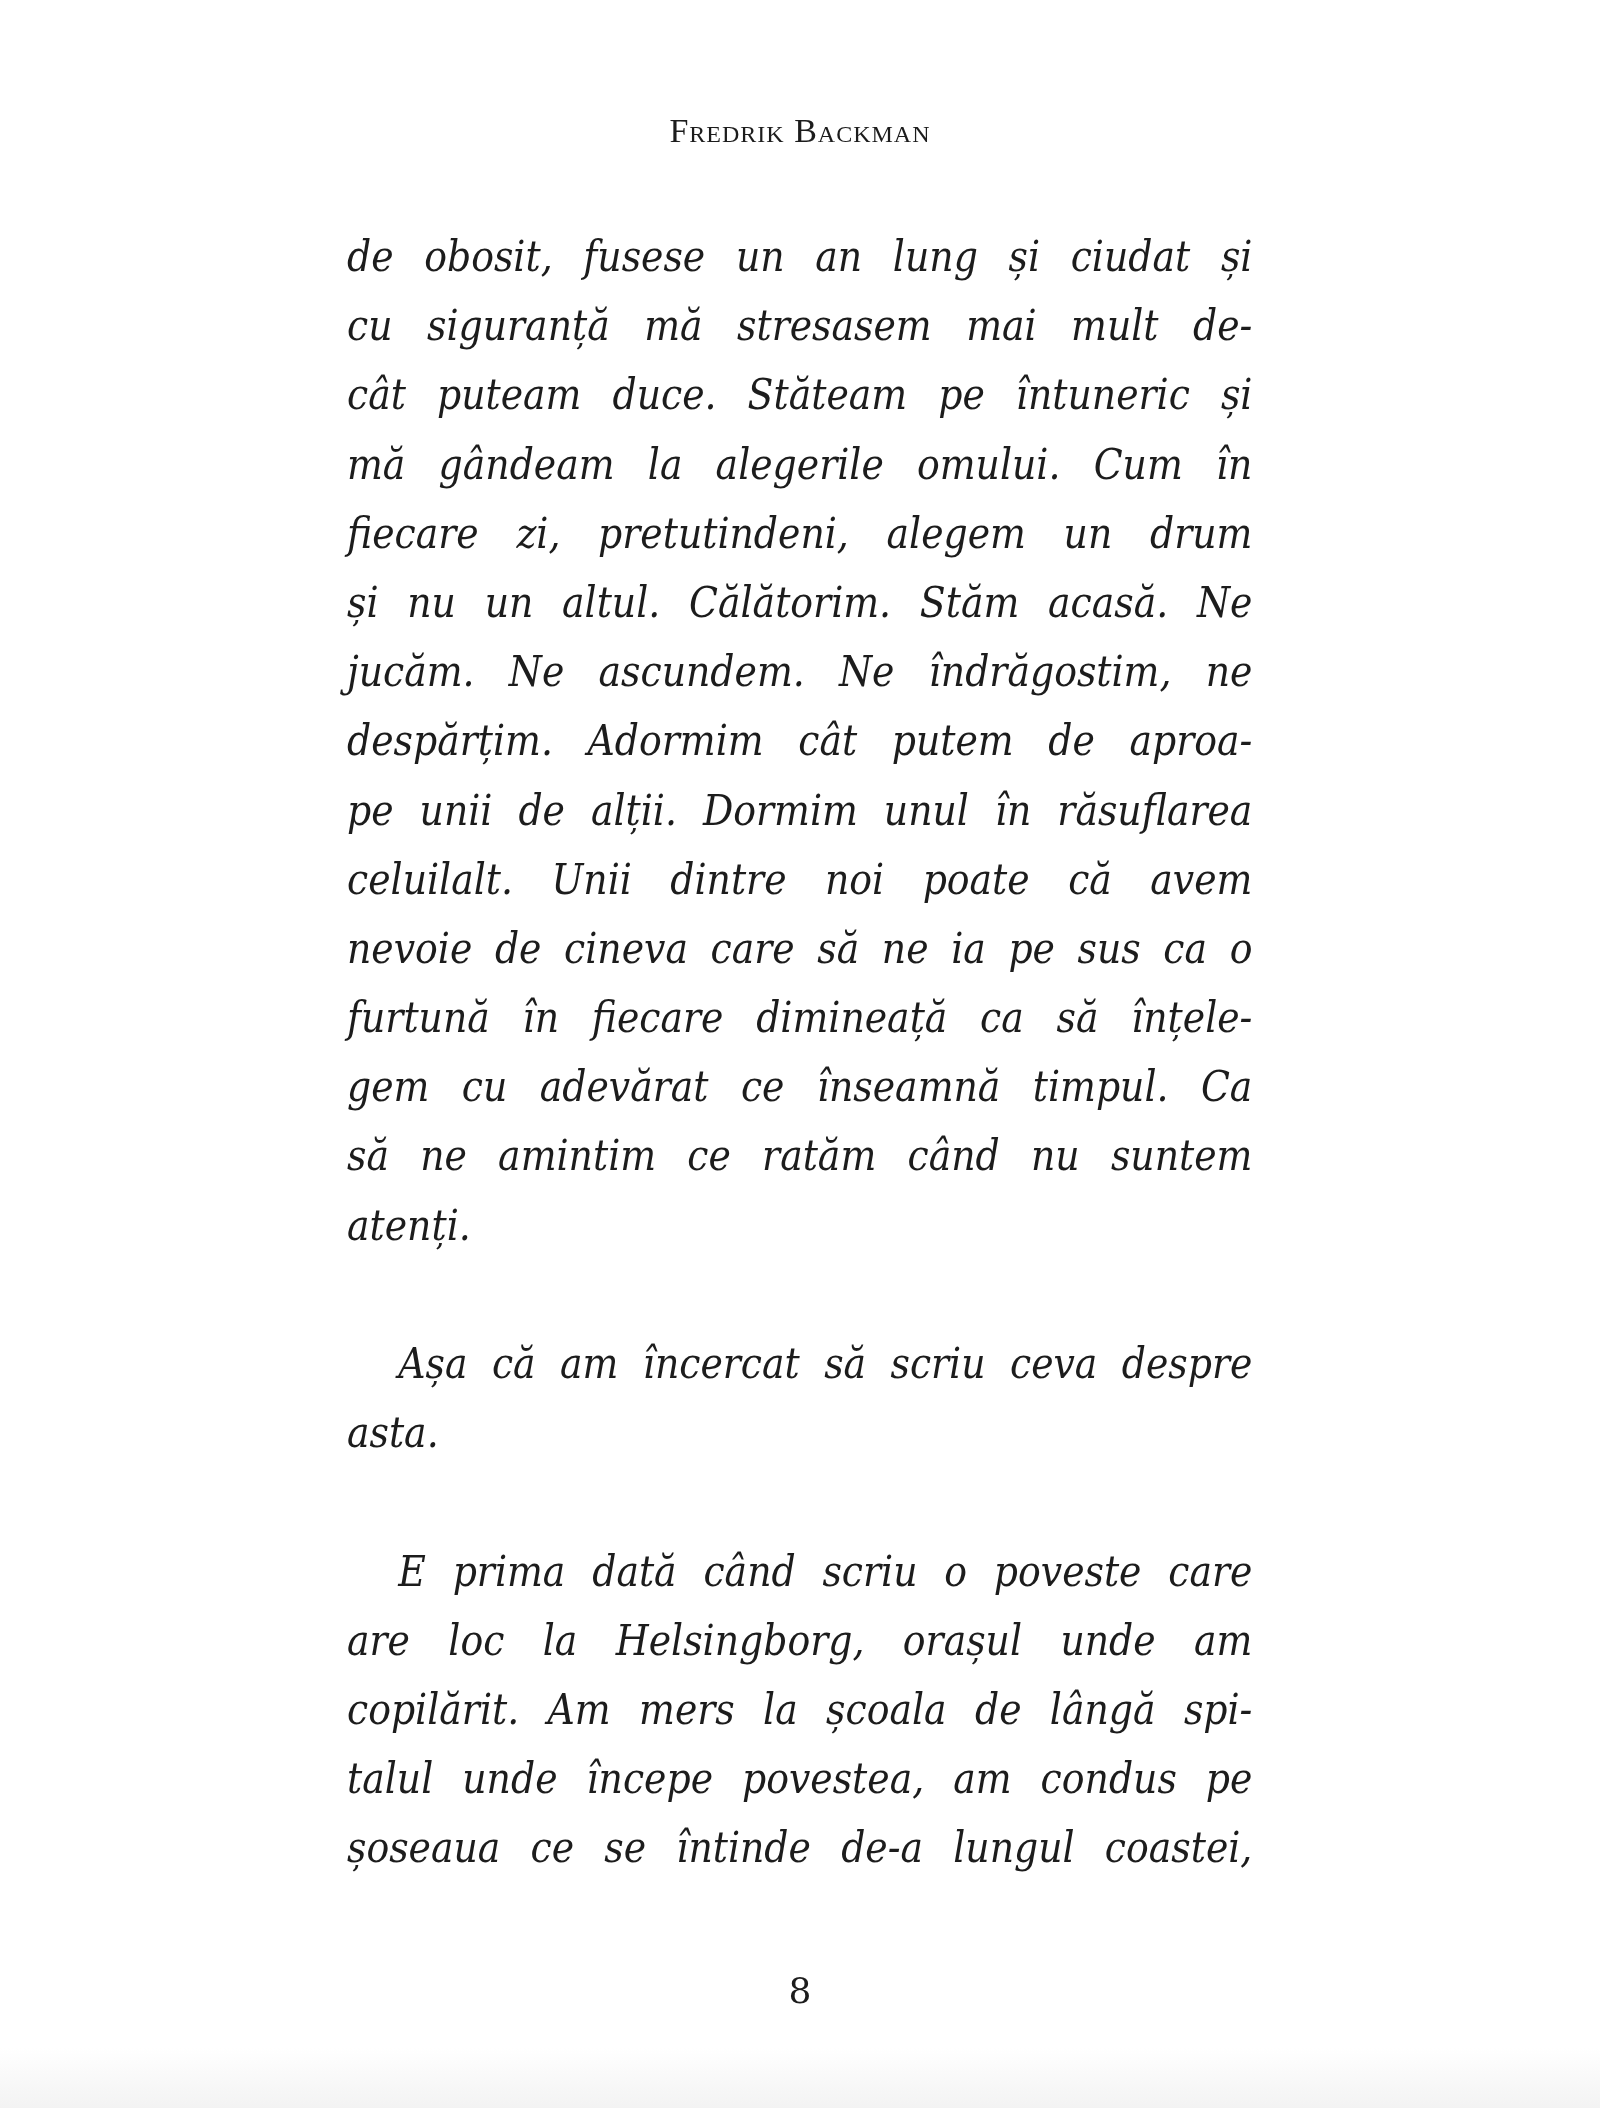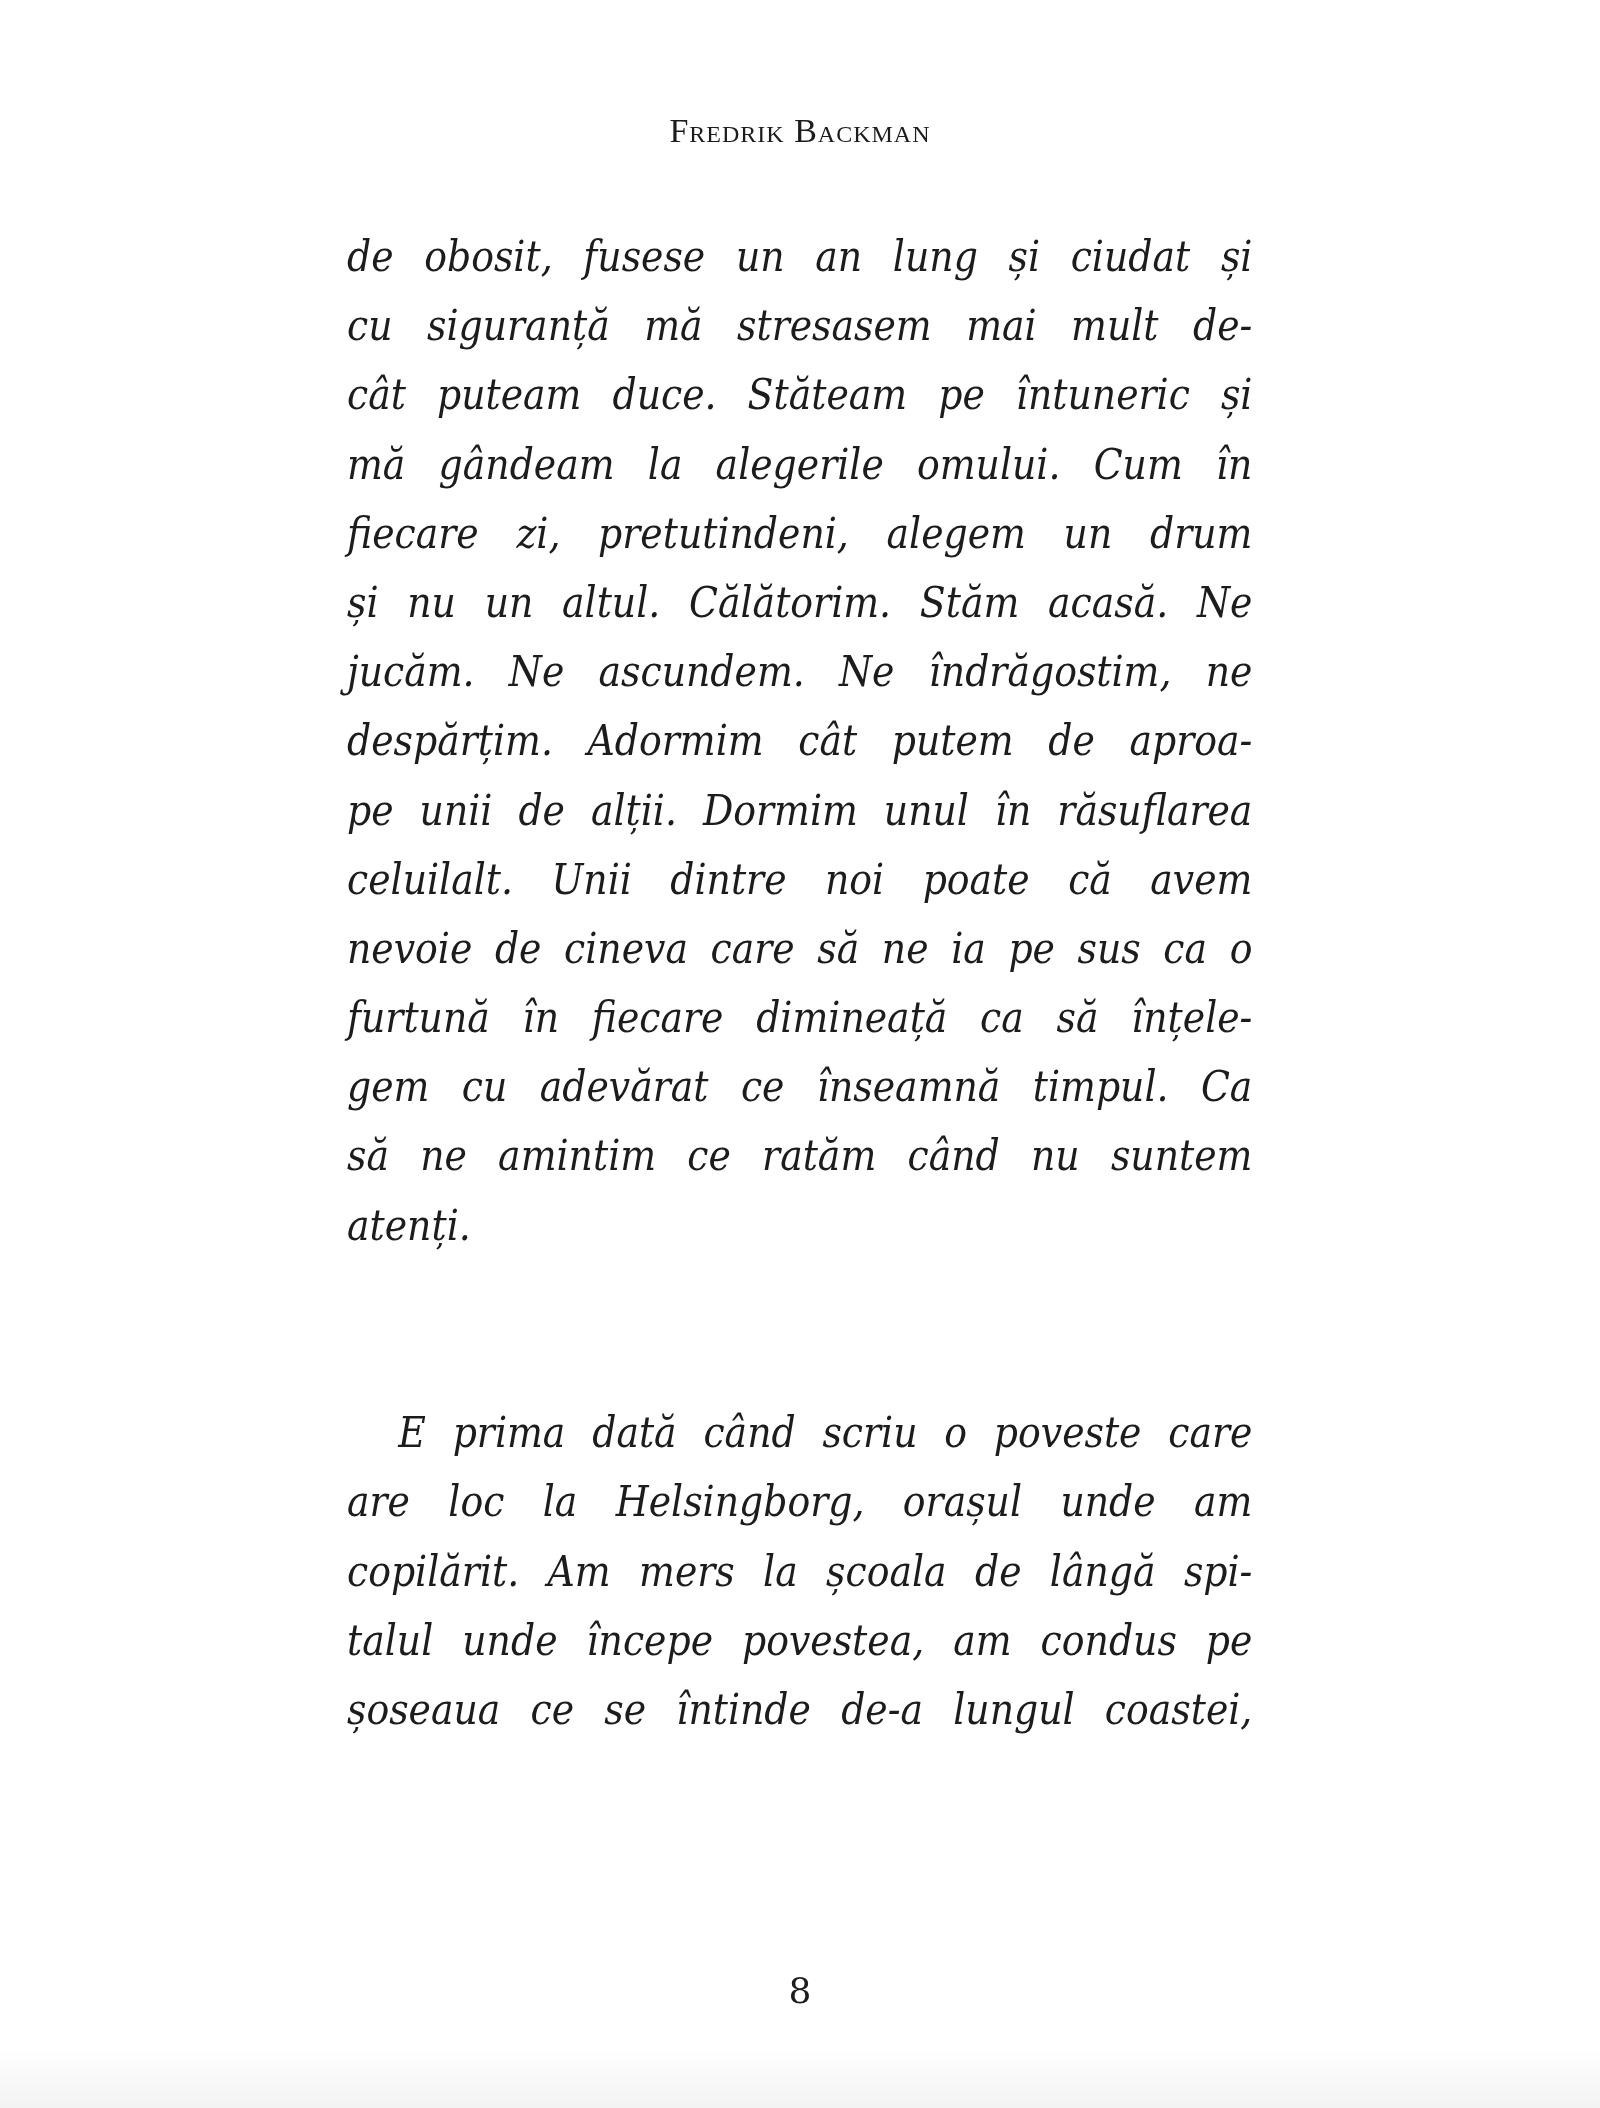--- a/index.html
+++ b/index.html
@@ -93,20 +93,24 @@
     <span class="line">despărțim. Adormim cât putem de aproa-</span>
     <span class="line">pe unii de alții. Dormim unul în răsuflarea</span>
     <span class="line">celuilalt. Unii dintre noi poate că avem</span>
     <span class="line">nevoie de cineva care să ne ia pe sus ca o</span>
     <span class="line">furtună în fiecare dimineață ca să înțele-</span>
     <span class="line">gem cu adevărat ce înseamnă timpul. Ca</span>
     <span class="line">să ne amintim ce ratăm când nu suntem</span>
     <span class="line last">atenți.</span>
   </div>
   <div class="para-gap"></div>
+  <div>
+    <span class="line indent">Așa că am încercat să scriu ceva despre</span>
+    <span class="line last">asta.</span>
+  </div>
   <div class="para-gap"></div>
   <div>
     <span class="line indent">E prima dată când scriu o poveste care</span>
     <span class="line">are loc la Helsingborg, orașul unde am</span>
     <span class="line">copilărit. Am mers la școala de lângă spi-</span>
     <span class="line">talul unde începe povestea, am condus pe</span>
     <span class="line">șoseaua ce se întinde de-a lungul coastei,</span>
   </div>
 </div>
 

